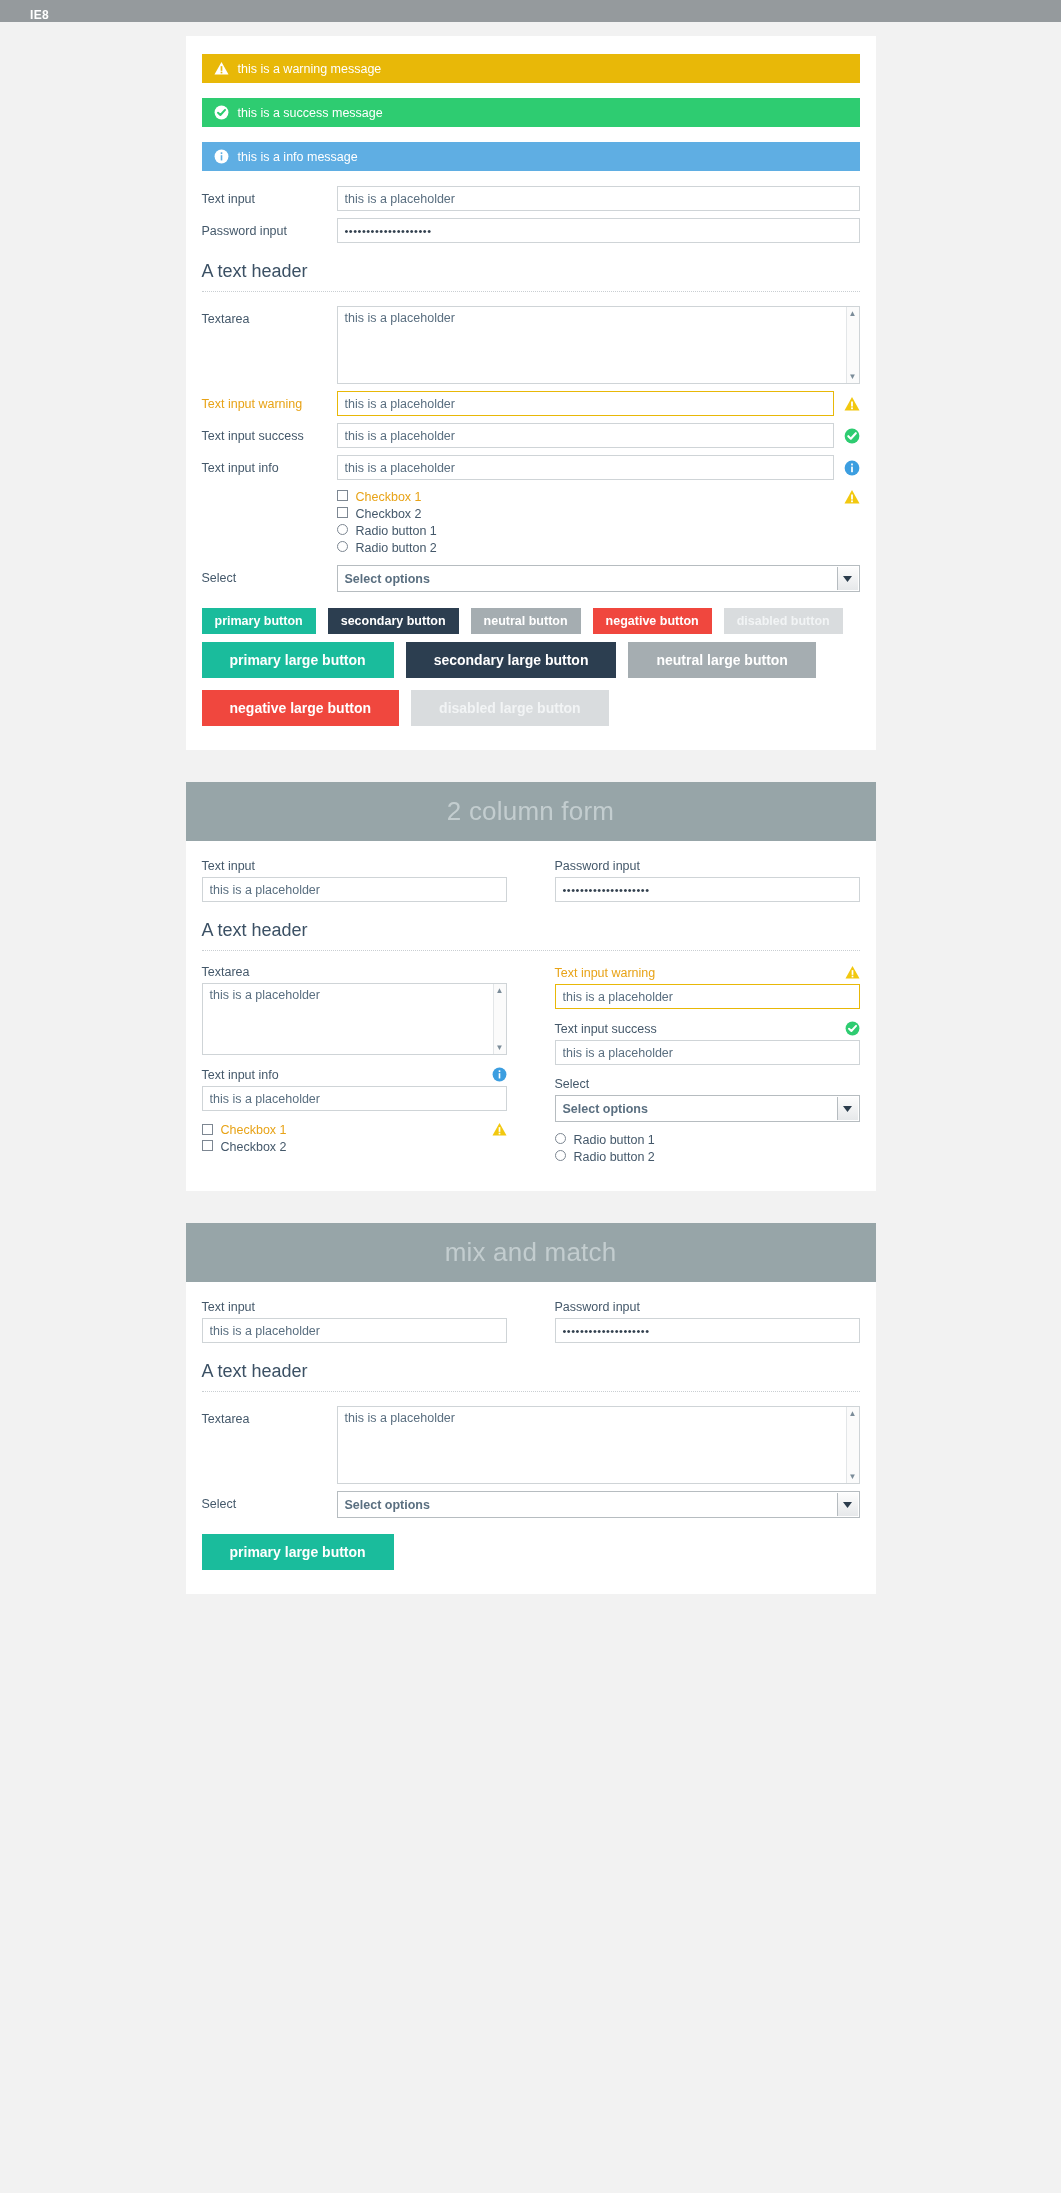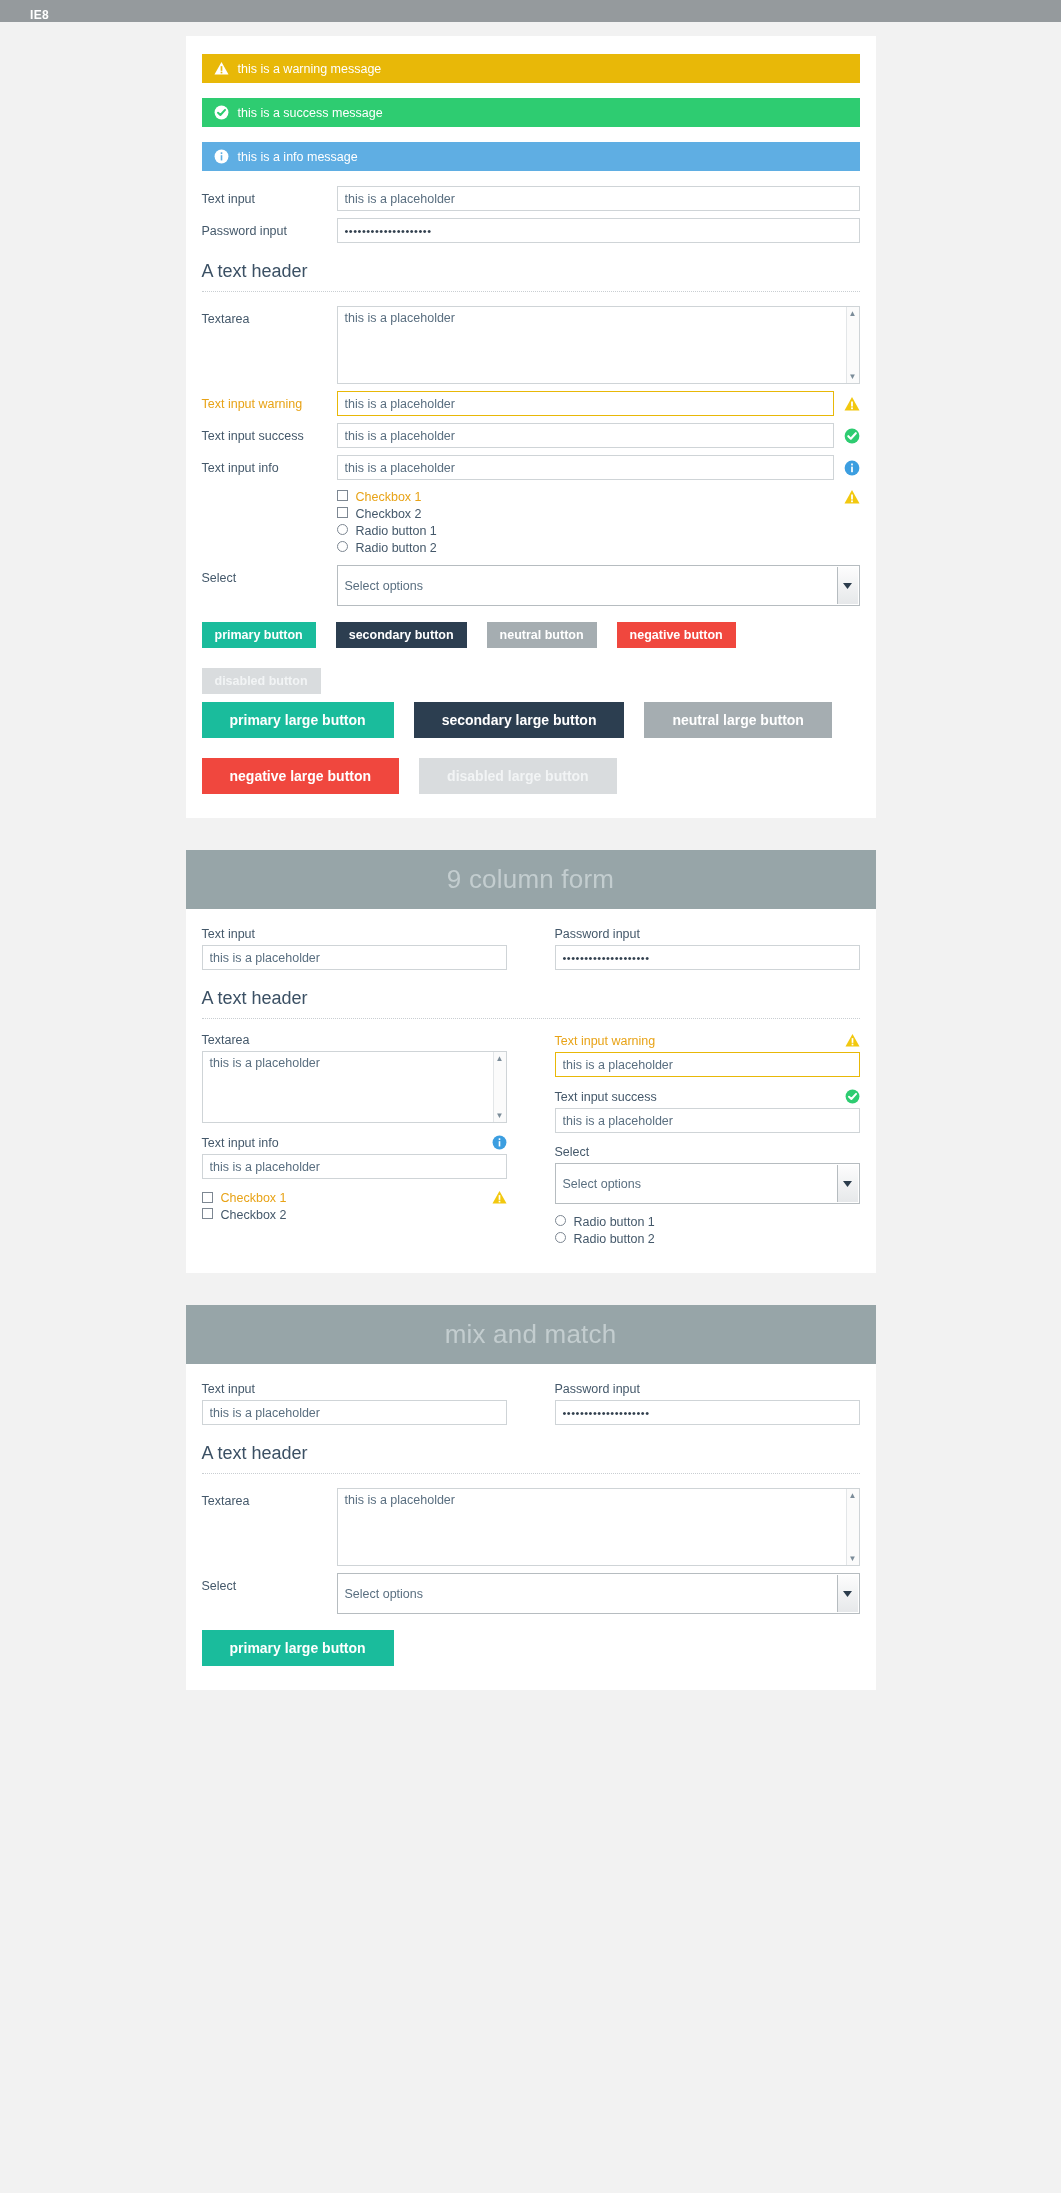--- a/index.html
+++ b/index.html
@@ -59,23 +59,23 @@
     font-size:12.5px; color:#5a6f80; padding:4px 7px;
     position:relative; overflow:hidden;
   }
   .ta-scroll {
     position:absolute; right:0; top:0; width:13px; height:100%;
     background:#fbfbfb; border-left:1px solid #e3e6e8;
     display:flex; flex-direction:column; justify-content:space-between;
     align-items:center; padding:2px 0; color:#7b8c99; font-size:8px;
   }
   .sel {
-    width:100%; height:41px; border:1px solid #b6bcc0; background:#fff;
+    width:100%; height:27px; border:1px solid #b6bcc0; background:#fff;
     font-size:12.5px; color:#5a6f80; padding:2px 7px;
-    display:flex; align-items:center; position:relative;
+    display:flex; align-items:center; position:relative;font-weight:bold;
   }
   .sel .arrowbox {
     position:absolute; right:1px; top:1px; bottom:1px; width:21px;
     background:linear-gradient(#fdfdfd,#e6e8ea);
     border-left:1px solid #b6bcc0;
     display:flex; align-items:center; justify-content:center;
   }
   
   .texthdr {
     font-size:18px; color:#3b5064; font-weight:normal;
@@ -89,21 +89,21 @@
     width:11px; height:11px; border:1px solid #7d8792; background:#fff;
     margin-right:8px; flex:0 0 auto;
   }
   .rdio {
     width:11px; height:11px; border:1px solid #7d8792; background:#fff;
     border-radius:50%; margin-right:8px; flex:0 0 auto;
   }
   .cklabel { color:#44586a; }
   .cklabel.warn { color:#e8a317; }
   
-  .btnrow { display:flex; flex-wrap:wrap; gap:20px; margin-top:16px; }
+  .btnrow { display:flex; flex-wrap:wrap; gap:12px; margin-top:16px; }
   .btn {
     border:none; color:#fff; font-family:"Liberation Sans", sans-serif;
     font-weight:bold; cursor:pointer; white-space:nowrap;
   }
   .btn-sm { font-size:12.5px; padding:6px 13px; }
   .btn-lg { font-size:14px; padding:10px 28px; }
   .b-primary   { background:#1abc9c; }
   .b-secondary { background:#2c3e50; }
   .b-neutral   { background:#a5adb1; }
   .b-negative  { background:#f0473e; }
@@ -274,21 +274,21 @@
       <button class="btn btn-lg b-neutral">neutral large button</button>
       <button class="btn btn-lg b-negative">negative large button</button>
       <button class="btn btn-lg b-disabled">disabled large button</button>
     </div>
 
   </div>
 </div>
 
 <div class="panel">
   <div class="panel-header">
-    <span>9 column form</span>
+    <span>2 column form</span>
   </div>
   <div class="panel-body">
 
     <div class="cols">
       <div class="col">
         <div class="lbl-top">
           <span>Text input</span>
         </div>
         <input class="inp" type="text" value="this is a placeholder" style="">
       </div>

